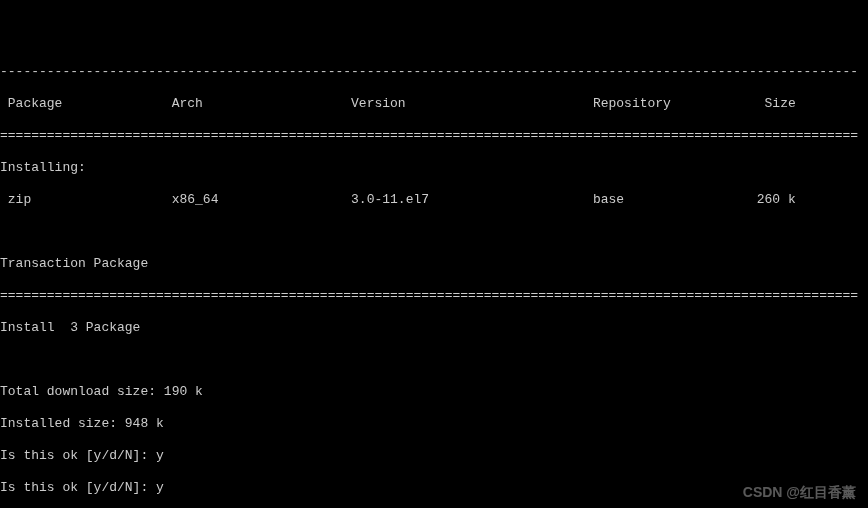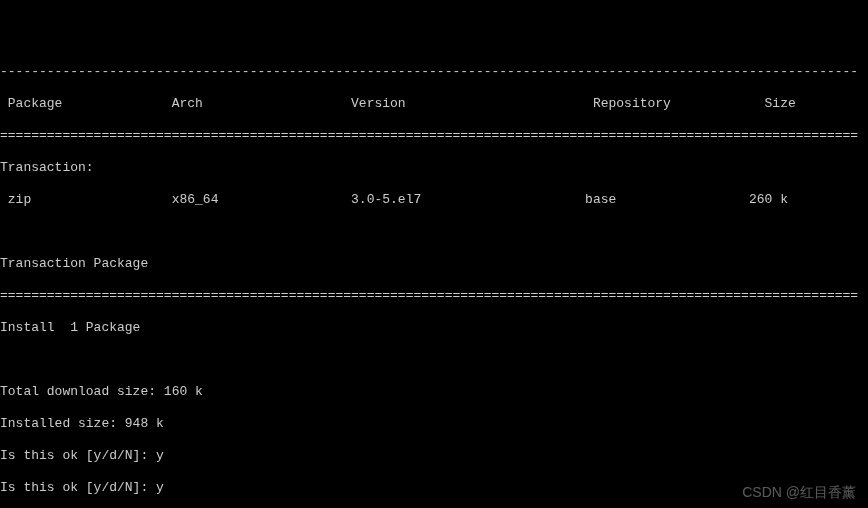--- a/index.html
+++ b/index.html
@@ -18,38 +18,39 @@
   }
   .line { white-space: pre; }
   .watermark {
     position: absolute;
     bottom: 8px;
     right: 12px;
     color: rgba(255,255,255,0.35);
     font-family: sans-serif;
     font-size: 14px;
     pointer-events: none;
+    font-weight: bold;
   }
 </style>
 </head>
 <body>
 
 
 
 <div class="line">--------------------------------------------------------------------------------------------------------------</div>
 <div class="line"> Package              Arch                   Version                        Repository            Size</div>
 <div class="line">==============================================================================================================</div>
-<div class="line">Transaction:</div>
-<div class="line"> zip                  x86_64                 3.0-5.el7                     base                 260 k</div>
+<div class="line">Installing:</div>
+<div class="line"> zip                  x86_64                 3.0-11.el7                     base                 260 k</div>
 <div class="line"> </div>
 <div class="line">Transaction Package</div>
 <div class="line">==============================================================================================================</div>
-<div class="line">Install  1 Package</div>
+<div class="line">Install  3 Package</div>
 <div class="line"> </div>
-<div class="line">Total download size: 160 k</div>
+<div class="line">Total download size: 190 k</div>
 <div class="line">Installed size: 948 k</div>
 <div class="line">Is this ok [y/d/N]: y</div>
 <div class="line">Is this ok [y/d/N]: y</div>
 
 
 
 
 
 
 

